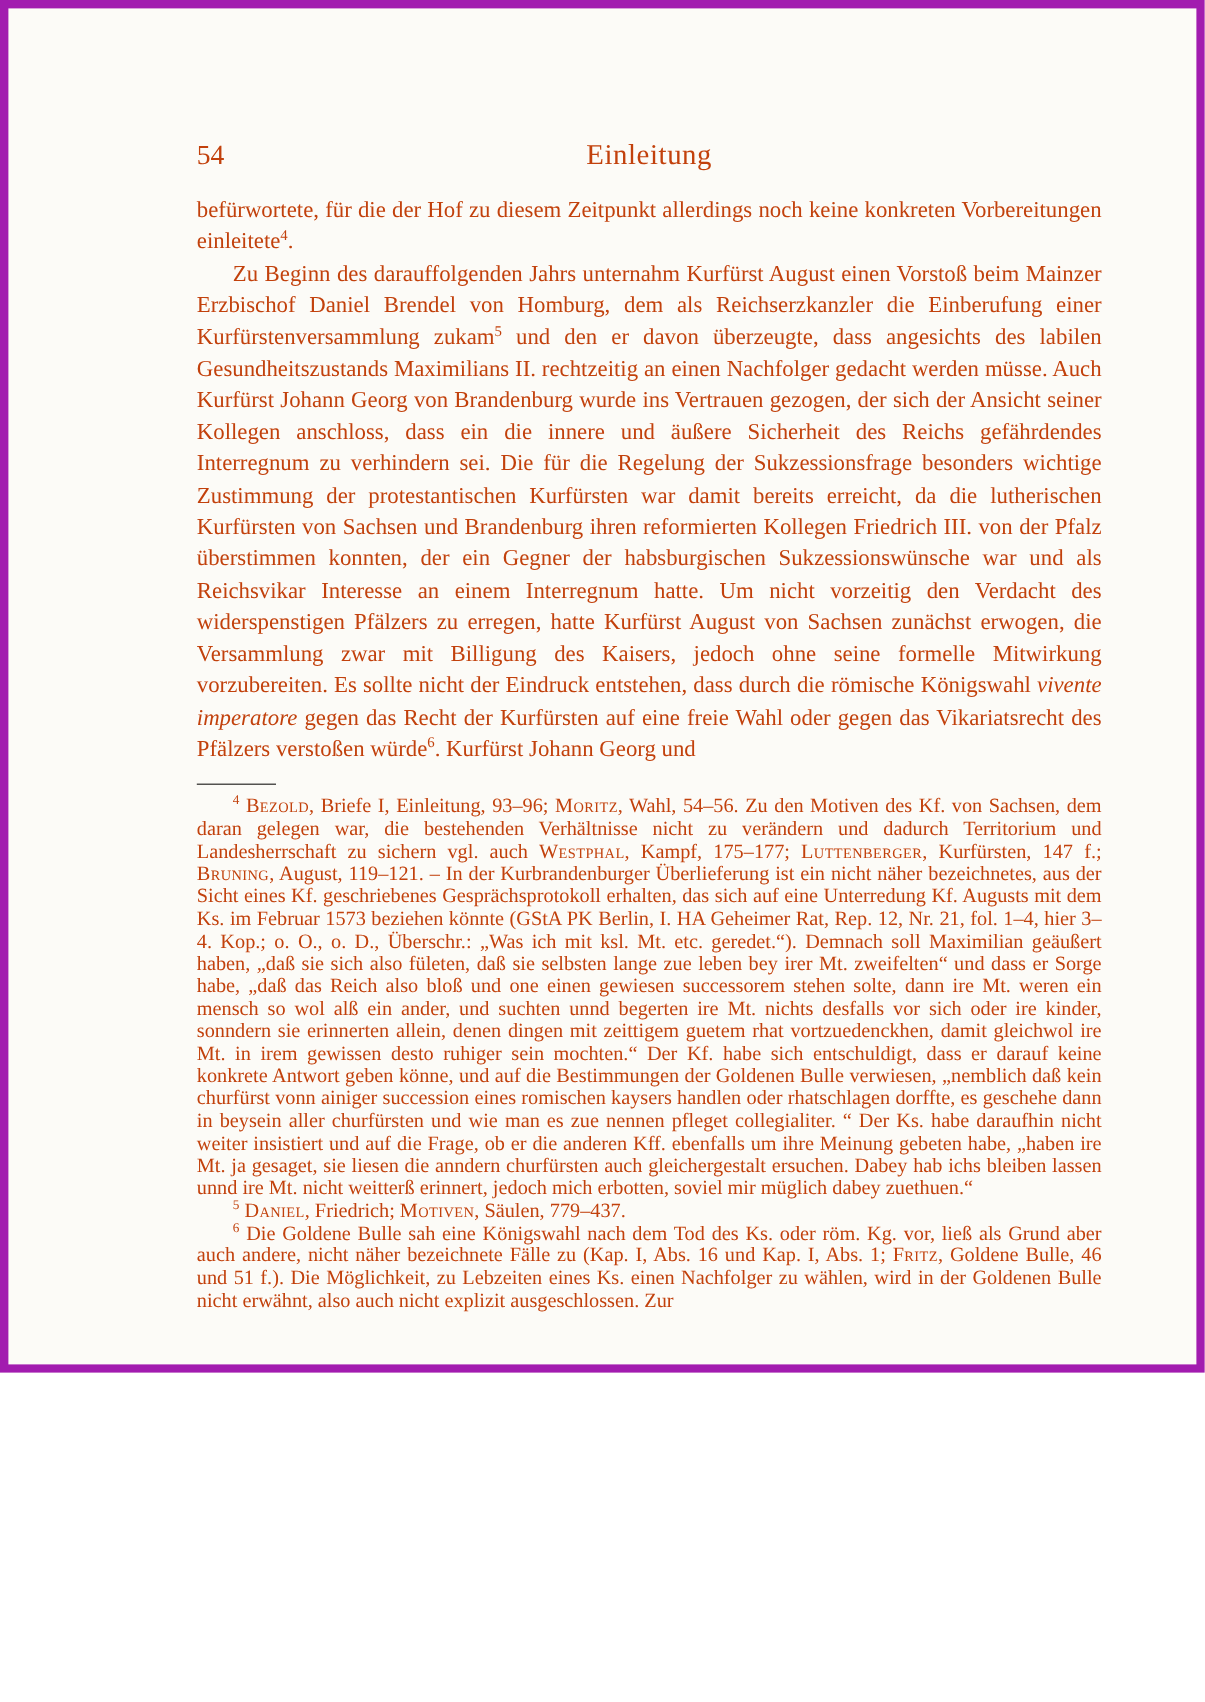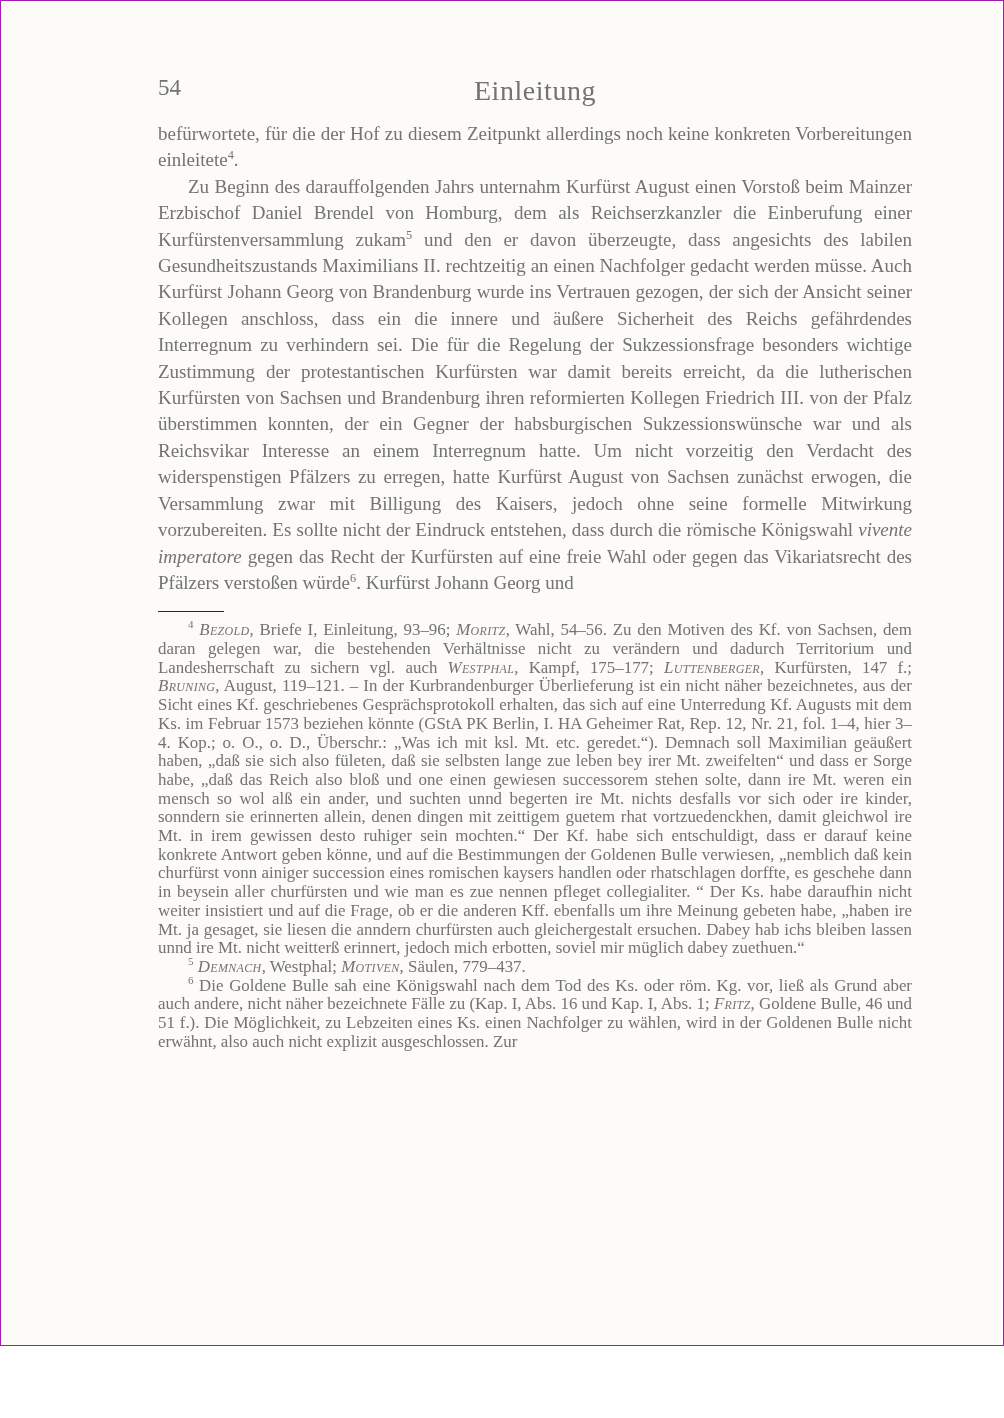--- a/index.html
+++ b/index.html
@@ -1,23 +1,23 @@
 <!DOCTYPE html>
 <html lang="de"><head>
 <meta charset="utf-8">
 <style>
   html, body { margin: 0; padding: 0; background: #ffffff; }
   .page {
     position: relative;
     width: 1004px;
-    height: 1346px;
+    height: 1144px;
     background: #fcfbf7;
-    border: 1px solid #a21caf;
+    border: 7px solid #a21caf;
     box-sizing: border-box;
-    color: #737373;
+    color: #c2410c;
     font-family: "Liberation Serif", serif;
     overflow: hidden;
   }
   .content {
     position: absolute;
     left: 157px;
     top: 74px;
     width: 754px;
   }
   .header {
@@ -28,22 +28,23 @@
   .page-number {
     position: absolute;
     left: 0;
     top: 0;
     font-size: 23px;
   }
   .running-header {
     display: block;
     width: 100%;
     text-align: center;
-    font-size: 28px;
+    font-size: 24px;
     letter-spacing: 0.02em;
+    margin-top: 36px;
   }
   .body-text {
     font-size: 19px;
     line-height: 26.4px;
     text-align: justify;
     hyphens: auto;
     -webkit-hyphens: auto;
   }
   .para { margin: 0; }
   .para.indent { text-indent: 30px; }
@@ -59,21 +60,21 @@
     text-align: justify;
     hyphens: auto;
     -webkit-hyphens: auto;
   }
   .fn { margin: 0; text-indent: 30px; }
   sup {
     font-size: 0.65em;
     line-height: 0;
     vertical-align: super;
   }
-  .sc { font-variant: small-caps; letter-spacing: 0.02em; font-style: italic; }
+  .sc { font-variant: small-caps; letter-spacing: 0.02em; }
   .italic { font-style: italic; }
 </style>
 </head>
 <body>
 
 <div class="page">
   <div class="content">
 
     <div class="header">
       <span class="page-number">54</span>
@@ -82,18 +83,18 @@
 
     <div class="body-text">
       <p class="para"><span>befürwortete, für die der Hof zu diesem Zeitpunkt allerdings noch keine konkreten Vorbereitungen einleitete</span><sup>4</sup><span>.</span></p>
       <p class="para indent"><span>Zu Beginn des darauffolgenden Jahrs unternahm Kurfürst August einen Vorstoß beim Mainzer Erzbischof Daniel Brendel von Homburg, dem als Reichserzkanzler die Einberufung einer Kurfürstenversammlung zukam</span><sup>5</sup><span> und den er davon überzeugte, dass angesichts des labilen Gesundheitszustands Maximilians II. rechtzeitig an einen Nachfolger gedacht werden müsse. Auch Kurfürst Johann Georg von Brandenburg wurde ins Vertrauen gezogen, der sich der Ansicht seiner Kollegen anschloss, dass ein die innere und äußere Sicherheit des Reichs gefährdendes Interregnum zu verhindern sei. Die für die Regelung der Sukzessionsfrage besonders wichtige Zustimmung der protestantischen Kurfürsten war damit bereits erreicht, da die lutherischen Kurfürsten von Sachsen und Brandenburg ihren reformierten Kollegen Friedrich III. von der Pfalz überstimmen konnten, der ein Gegner der habsburgischen Sukzessionswünsche war und als Reichsvikar Interesse an einem Interregnum hatte. Um nicht vorzeitig den Verdacht des widerspenstigen Pfälzers zu erregen, hatte Kurfürst August von Sachsen zunächst erwogen, die Versammlung zwar mit Billigung des Kaisers, jedoch ohne seine formelle Mitwirkung vorzubereiten. Es sollte nicht der Eindruck entstehen, dass durch die römische Königswahl </span><span class="italic">vivente imperatore</span><span> gegen das Recht der Kurfürsten auf eine freie Wahl oder gegen das Vikariatsrecht des Pfälzers verstoßen würde</span><sup>6</sup><span>. Kurfürst Johann Georg und</span></p>
     </div>
 
     <div class="footnote-sep"></div>
 
     <div class="footnotes">
       <p class="fn"><sup>4</sup><span> </span><span class="sc">Bezold</span><span>, Briefe I, Einleitung, 93–96; </span><span class="sc">Moritz</span><span>, Wahl, 54–56. Zu den Motiven des Kf. von Sachsen, dem daran gelegen war, die bestehenden Verhältnisse nicht zu verändern und dadurch Territorium und Landesherrschaft zu sichern vgl. auch </span><span class="sc">Westphal</span><span>, Kampf, 175–177; </span><span class="sc">Luttenberger</span><span>, Kurfürsten, 147 f.; </span><span class="sc">Bruning</span><span>, August, 119–121. – In der Kurbrandenburger Überlieferung ist ein nicht näher bezeichnetes, aus der Sicht eines Kf. geschriebenes Gesprächsprotokoll erhalten, das sich auf eine Unterredung Kf. Augusts mit dem Ks. im Februar 1573 beziehen könnte (GStA PK Berlin, I. HA Geheimer Rat, Rep. 12, Nr. 21, fol. 1–4, hier 3–4. Kop.; o. O., o. D., Überschr.: „Was ich mit ksl. Mt. etc. geredet.“). Demnach soll Maximilian geäußert haben, „daß sie sich also fületen, daß sie selbsten lange zue leben bey irer Mt. zweifelten“ und dass er Sorge habe, „daß das Reich also bloß und one einen gewiesen successorem stehen solte, dann ire Mt. weren ein mensch so wol alß ein ander, und suchten unnd begerten ire Mt. nichts desfalls vor sich oder ire kinder, sonndern sie erinnerten allein, denen dingen mit zeittigem guetem rhat vortzuedenckhen, damit gleichwol ire Mt. in irem gewissen desto ruhiger sein mochten.“ Der Kf. habe sich entschuldigt, dass er darauf keine konkrete Antwort geben könne, und auf die Bestimmungen der Goldenen Bulle verwiesen, „nemblich daß kein churfürst vonn ainiger succession eines romischen kaysers handlen oder rhatschlagen dorffte, es geschehe dann in beysein aller churfürsten und wie man es zue nennen pfleget collegialiter. “ Der Ks. habe daraufhin nicht weiter insistiert und auf die Frage, ob er die anderen Kff. ebenfalls um ihre Meinung gebeten habe, „haben ire Mt. ja gesaget, sie liesen die anndern churfürsten auch gleichergestalt ersuchen. Dabey hab ichs bleiben lassen unnd ire Mt. nicht weitterß erinnert, jedoch mich erbotten, soviel mir müglich dabey zuethuen.“</span></p>
-      <p class="fn"><sup>5</sup><span> </span><span class="sc">Demnach</span><span>, Westphal; </span><span class="sc">Motiven</span><span>, Säulen, 779–437.</span></p>
+      <p class="fn"><sup>5</sup><span> </span><span class="sc">Daniel</span><span>, Friedrich; </span><span class="sc">Motiven</span><span>, Säulen, 779–437.</span></p>
       <p class="fn"><sup>6</sup><span> Die Goldene Bulle sah eine Königswahl nach dem Tod des Ks. oder röm. Kg. vor, ließ als Grund aber auch andere, nicht näher bezeichnete Fälle zu (Kap. I, Abs. 16 und Kap. I, Abs. 1; </span><span class="sc">Fritz</span><span>, Goldene Bulle, 46 und 51 f.). Die Möglichkeit, zu Lebzeiten eines Ks. einen Nachfolger zu wählen, wird in der Goldenen Bulle nicht erwähnt, also auch nicht explizit ausgeschlossen. Zur</span></p>
     </div>
 
   </div>
 </div>
 
 </body></html>

